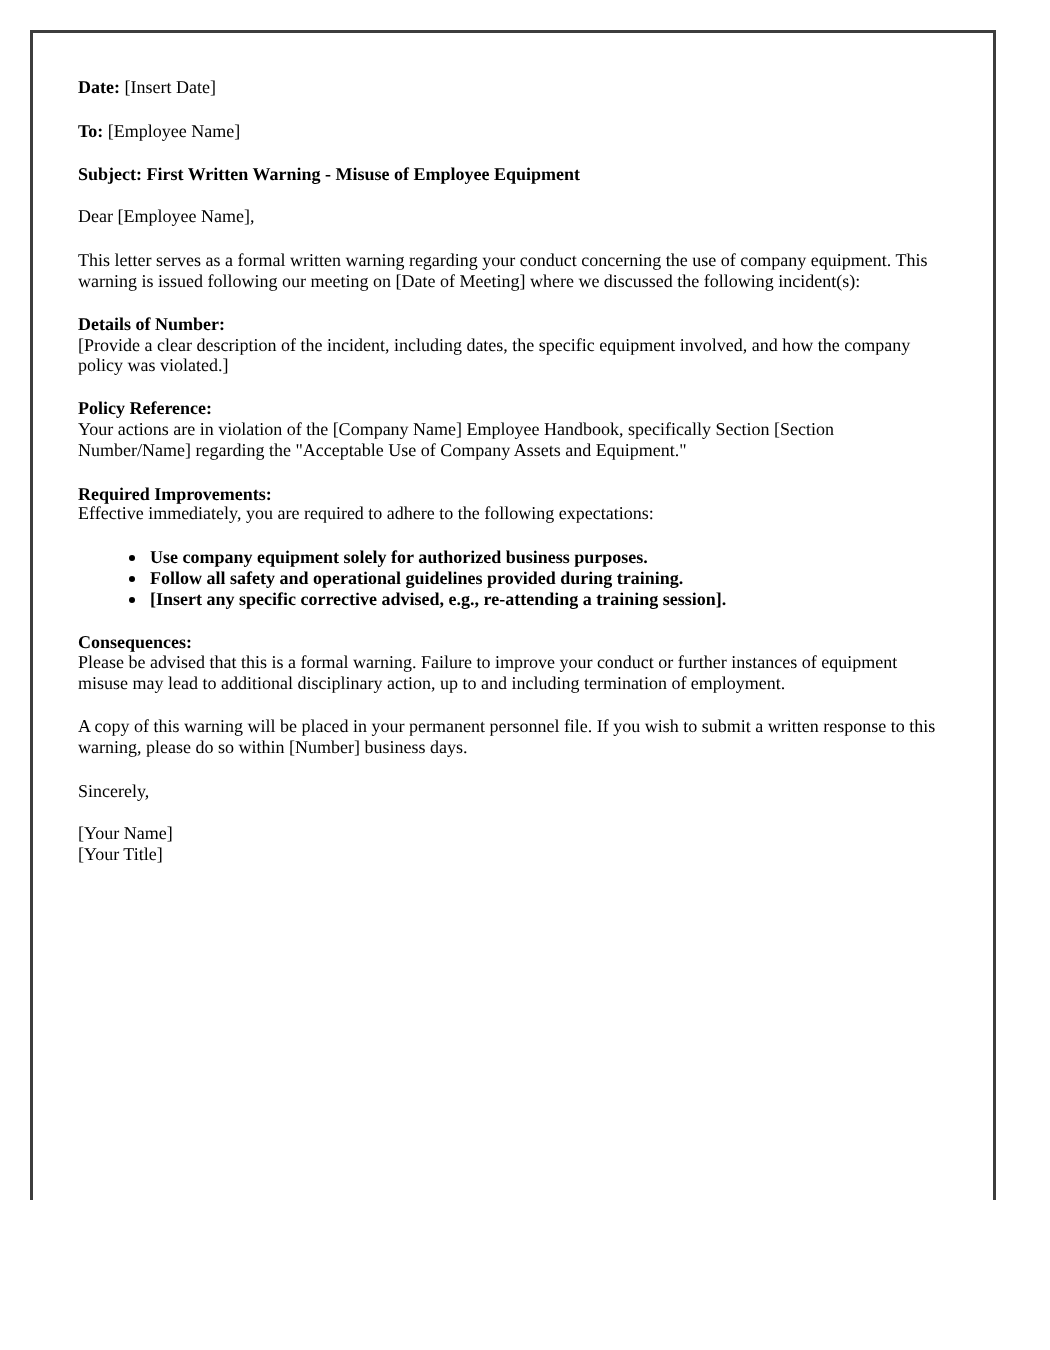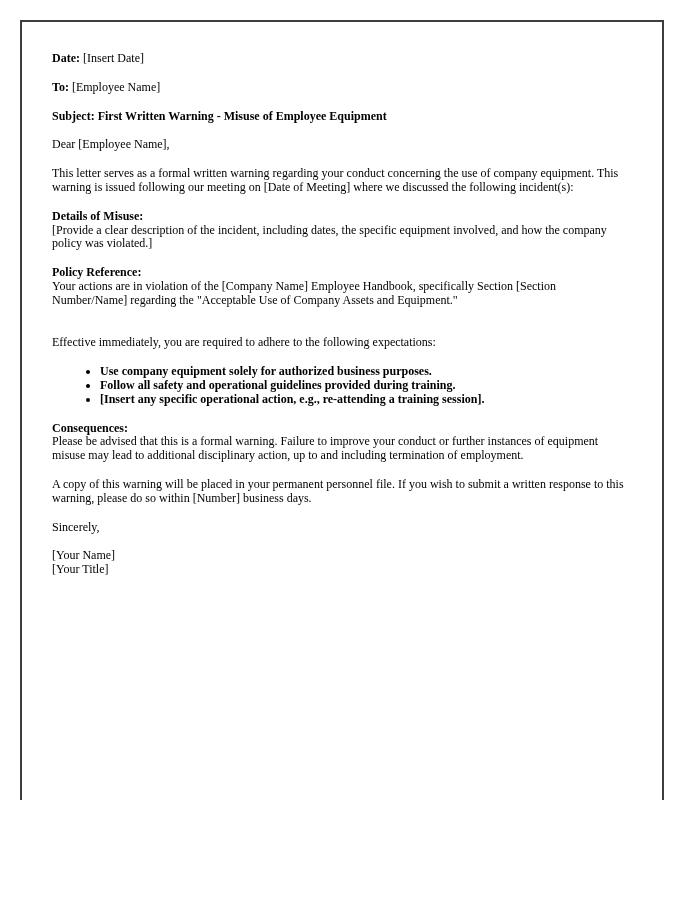--- a/index.html
+++ b/index.html
@@ -62,38 +62,38 @@
 
   <p>
     <strong>Subject: First Written Warning - Misuse of Employee Equipment</strong>
   </p>
 
   <p>Dear [Employee Name],</p>
 
   <p>This letter serves as a formal written warning regarding your conduct concerning the use of company equipment. This warning is issued following our meeting on [Date of Meeting] where we discussed the following incident(s):</p>
 
   <p>
-    <strong>Details of Misuse:</strong><br>
+    <strong>Details of Number:</strong><br>
     <span>[Provide a clear description of the incident, including dates, the specific equipment involved, and how the company policy was violated.]</span>
   </p>
 
   <p>
     <strong>Policy Reference:</strong><br>
     <span>Your actions are in violation of the [Company Name] Employee Handbook, specifically Section [Section Number/Name] regarding the "Acceptable Use of Company Assets and Equipment."</span>
   </p>
 
   <p>
-    <br>
+    <strong>Required Improvements:</strong><br>
     <span>Effective immediately, you are required to adhere to the following expectations:</span>
   </p>
 
   <ul>
     <li>Use company equipment solely for authorized business purposes.</li>
     <li>Follow all safety and operational guidelines provided during training.</li>
-    <li>[Insert any specific operational action, e.g., re-attending a training session].</li>
+    <li>[Insert any specific corrective advised, e.g., re-attending a training session].</li>
   </ul>
 
   <p>
     <strong>Consequences:</strong><br>
     <span>Please be advised that this is a formal warning. Failure to improve your conduct or further instances of equipment misuse may lead to additional disciplinary action, up to and including termination of employment.</span>
   </p>
 
   <p>A copy of this warning will be placed in your permanent personnel file. If you wish to submit a written response to this warning, please do so within [Number] business days.</p>
 
   <p>Sincerely,</p>

